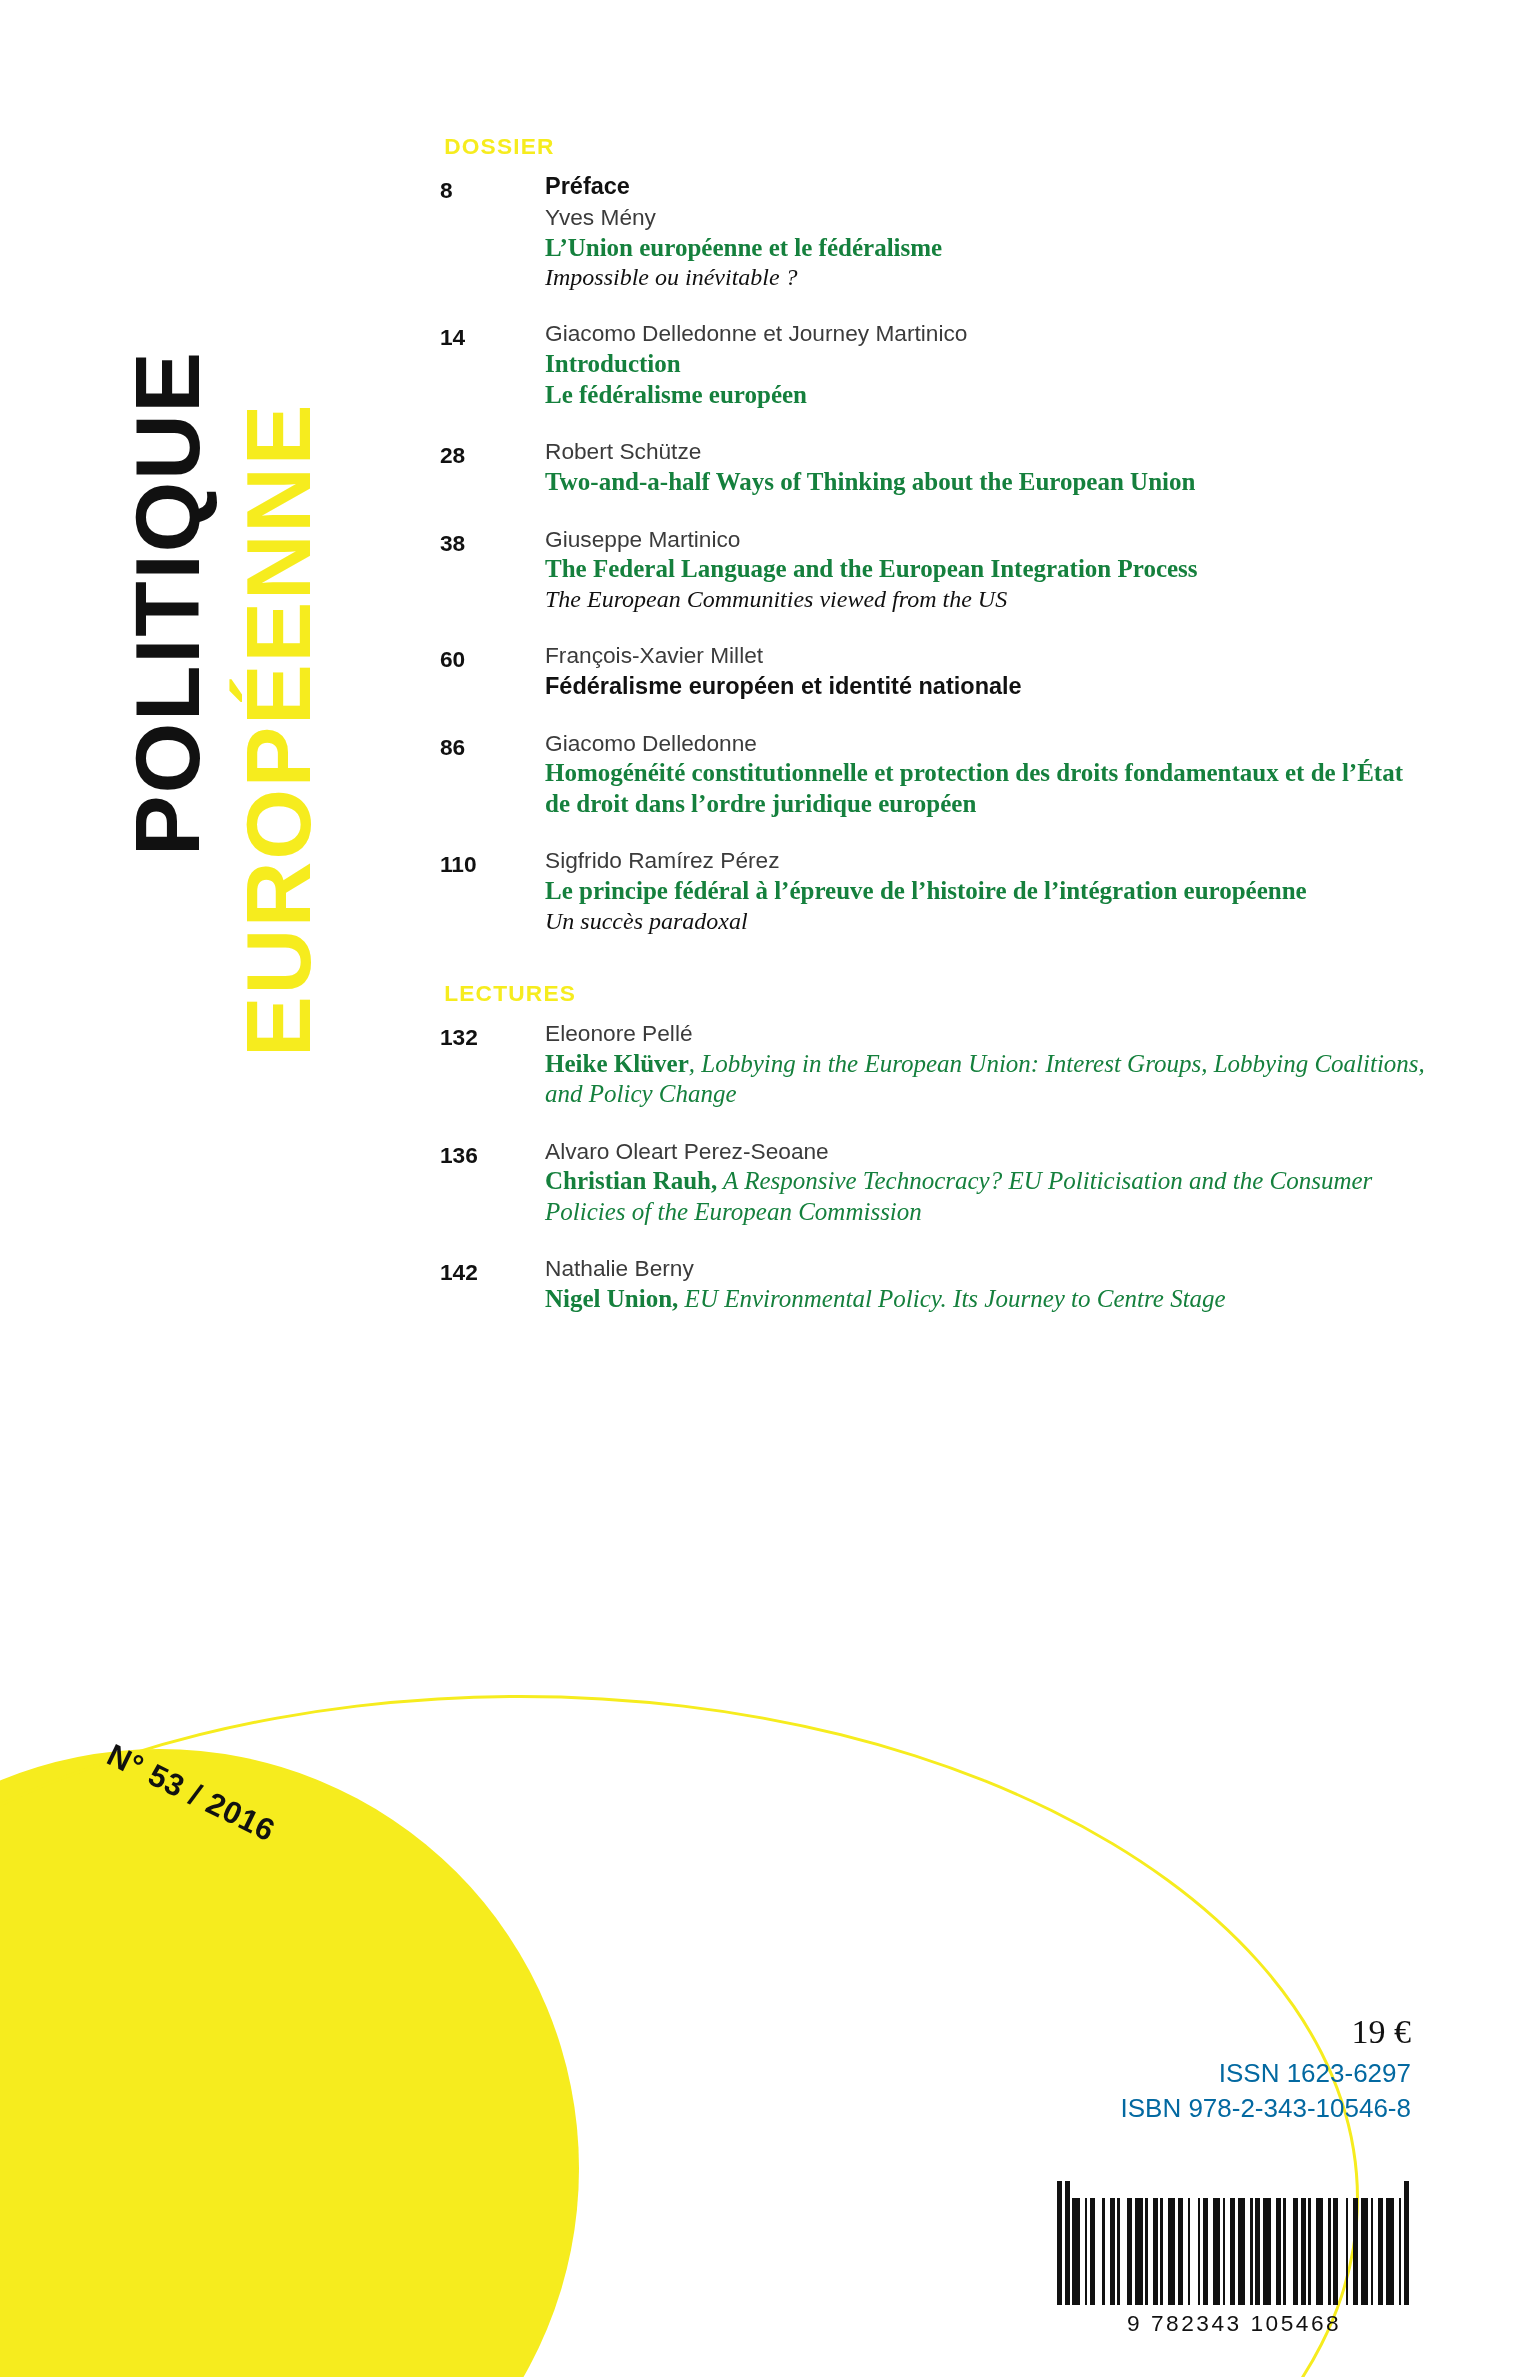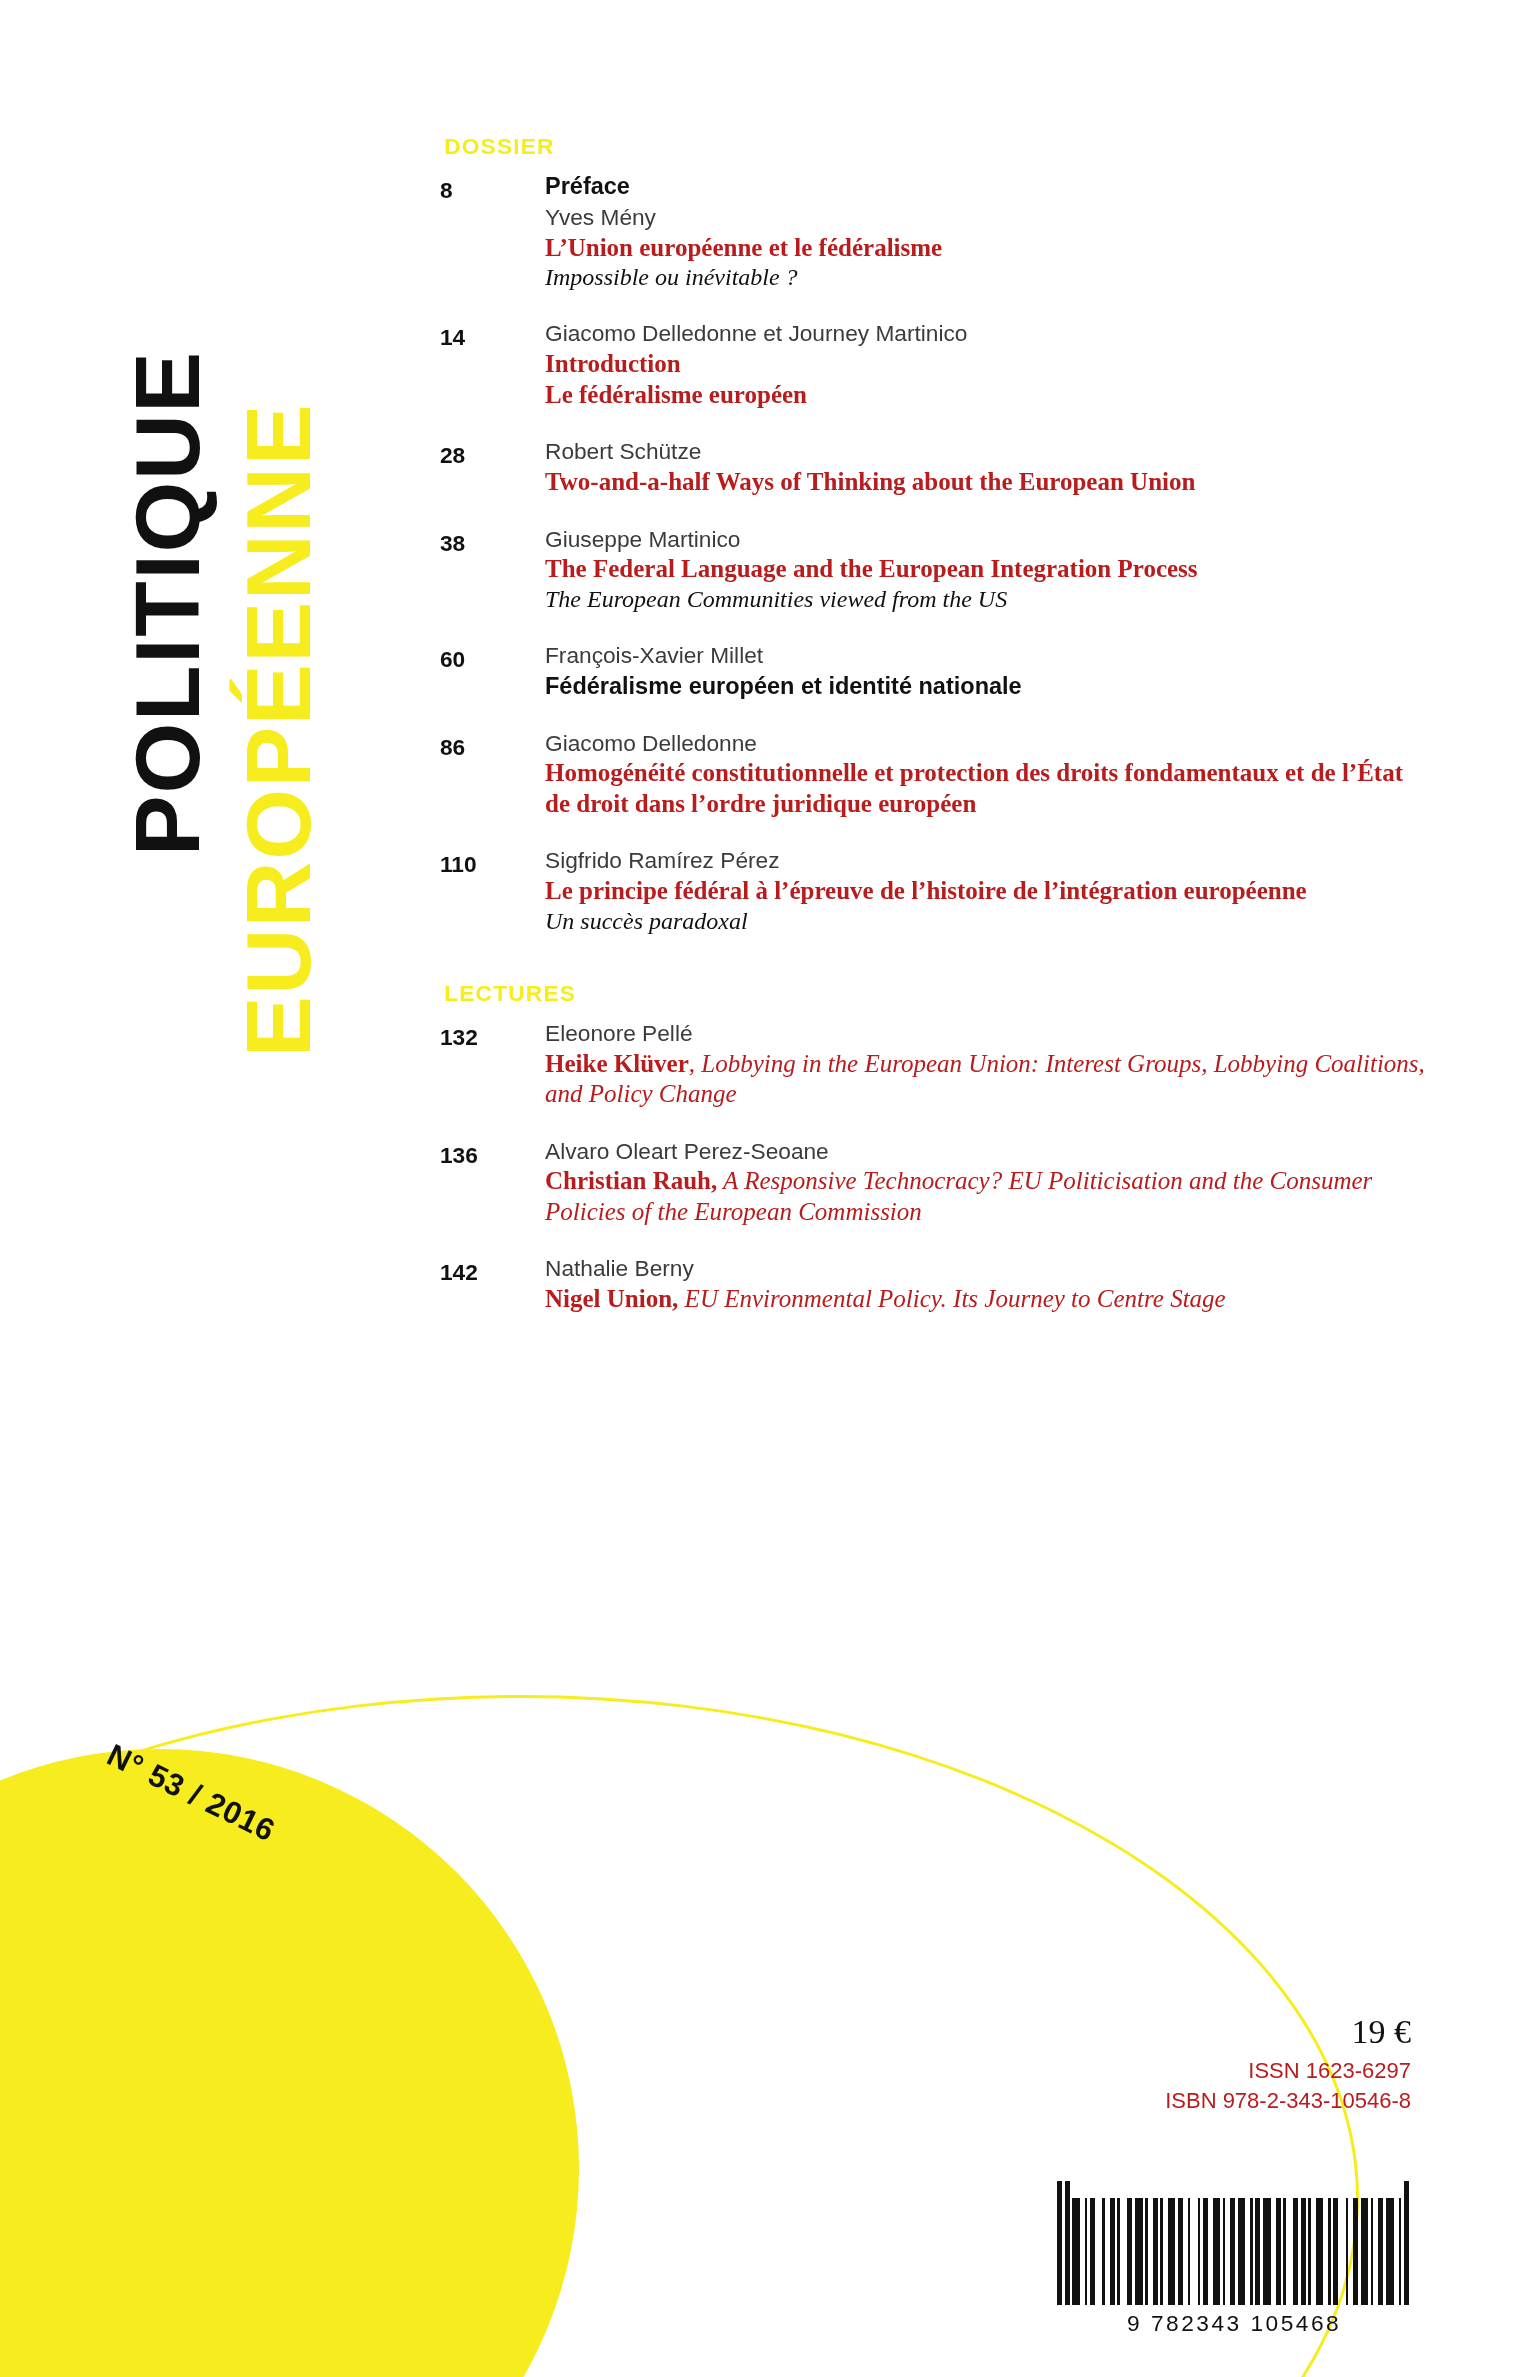--- a/index.html
+++ b/index.html
@@ -125,21 +125,21 @@
     font-family: "Liberation Sans", sans-serif;
     font-size: 22.7px;
     color: #3b3b3b;
     line-height: 1.28;
     margin-bottom: 0.8px;
   }
   .title {
     font-family: "Liberation Serif", serif;
     font-weight: 700;
     font-size: 25px;
-    color: #b91c1c;
+    color: #15803d;
     line-height: 1.22;
   }
   .subtitle {
     font-family: "Liberation Serif", serif;
     font-style: italic;
     font-size: 24px;
     color: #111111;
     line-height: 1.22;
   }
   .title .reg {
@@ -171,22 +171,22 @@
     z-index: 6;
   }
   .price {
     font-family: "Liberation Serif", serif;
     font-size: 34px;
     color: #111111;
     margin-bottom: 5px;
   }
   .issn, .isbn {
     font-family: "Liberation Sans", sans-serif;
-    font-size: 22px;
-    color: #b91c1c;
+    font-size: 26px;
+    color: #0369a1;
     line-height: 1.35;
   }
 
   
   .barcode-wrap {
     position: absolute;
     right: 124px;
     top: 2181px;
     z-index: 6;
     text-align: center;

